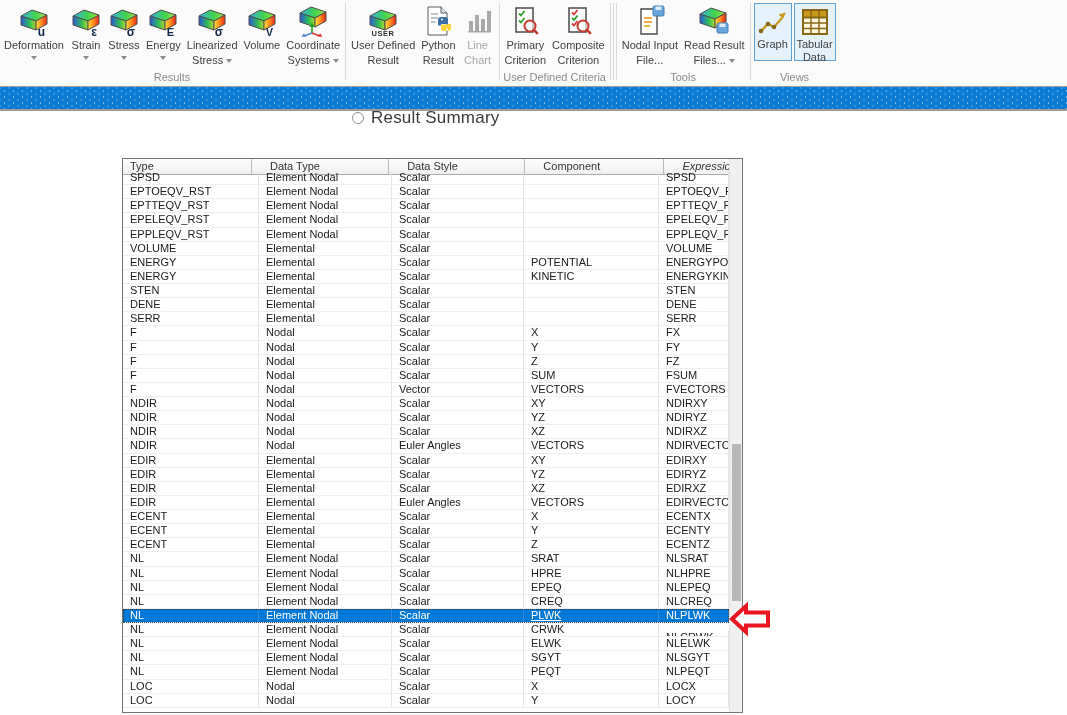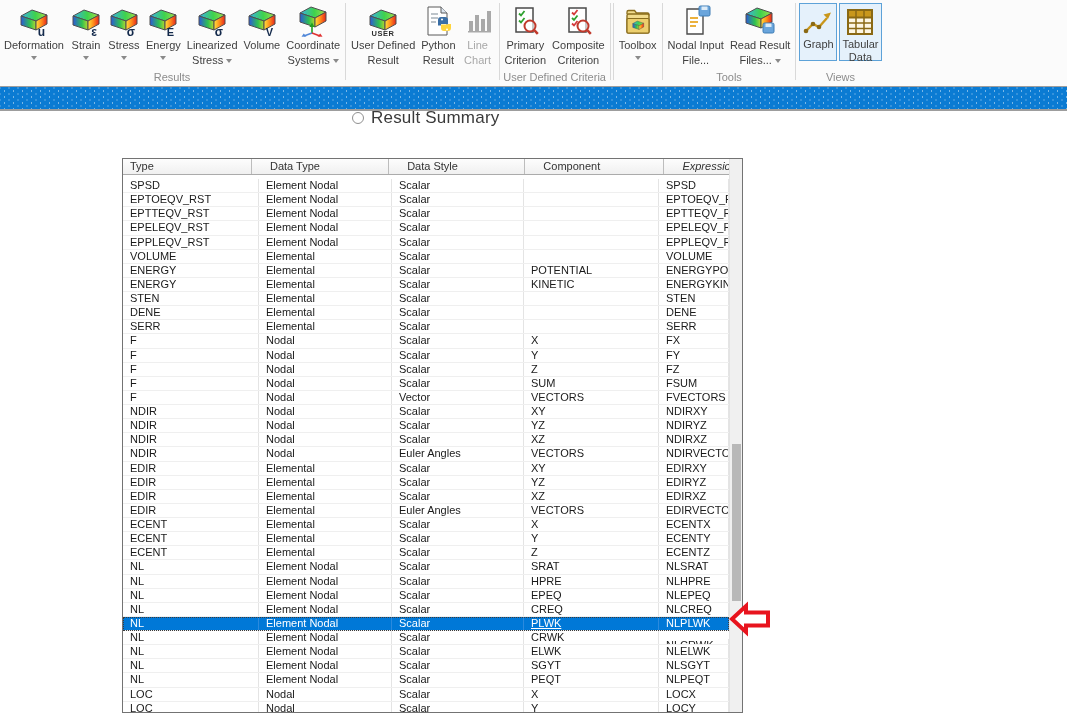--- a/index.html
+++ b/index.html
@@ -44,21 +44,21 @@
            background:#fff; margin-right:7px; }
   .heading-text { font-size:17px; color:#3a3a3a; letter-spacing:0.2px; }
 
   
   .grid { position:absolute; left:122px; top:158px; width:621px; height:555px;
           border:1px solid #737373; background:#fff; font-size:11px; color:#1a1a1a; }
   .grid-header { display:flex; height:16px; background:linear-gradient(#fdfdfd,#f0f0f0);
                  border-bottom:1px solid #ababab;gap:11px; }
   .gh-cell { border-right:1px solid #bdbdbd; padding:1px 0 0 7px; color:#333;
              white-space:nowrap; overflow:hidden; }
-  .grid-rows { position:absolute; left:0; top:20px; bottom:0; width:606px; overflow:hidden; }
+  .grid-rows { position:absolute; left:0; top:12px; bottom:0; width:606px; overflow:hidden; }
   .grow { display:flex; height:14.13px; border-bottom:1px solid #efefef; }
   .gcell { border-right:1px solid #e4e4e4; padding:0 0 0 7px; line-height:13px;
            white-space:nowrap; overflow:hidden; }
   .grow.selected { background:#0078d7; color:#fff; outline:1px dotted #3a3a3a;
                    outline-offset:-1px; }
   .grow.selected .gcell { border-right-color:#2b8ade; }
   .vscroll { position:absolute; right:0; top:0; bottom:0; width:13px; background:#f0f0f0;
              border-left:1px solid #e3e3e3; }
   .vthumb { position:absolute; left:2px; width:9px; background:#b8b8b8; }
 
@@ -262,41 +262,20 @@
               <path d="M25.2,25.2 l3.6,3.6" stroke="#c0392b" stroke-width="2.6"></path>
             </svg></div>
           <div class="rlabel">Composite</div>
           <div class="rlabel">Criterion</div>
         </div>
       </div>
       <div class="rgroup-label">User Defined Criteria</div>
     </div>
     <div class="rsep"></div>
     <div class="rsep"></div>
-    <div class="rgroup">
-      <div class="rgroup-items">
-        <div class="rbtn">
-          <div class="ricon"><svg width="32" height="32" viewBox="0 0 32 32">
-              <path d="M5,9 v-2 a1.5,1.5 0 0 1 1.5,-1.5 h6 l2,2.5 h11 a1.5,1.5 0 0 1 1.5,1.5 v1" fill="#f2dc8c" stroke="#8a6d1d" stroke-width="1.3"></path>
-              <rect x="5" y="9" width="22" height="19" rx="1.5" fill="#f2dc8c" stroke="#8a6d1d" stroke-width="1.4"></rect>
-              <rect x="5" y="13.5" width="22" height="14.5" rx="1" fill="#eccf6e" stroke="#8a6d1d" stroke-width="1.2"></rect>
-              <g transform="translate(9.5,14) scale(0.42)">
-                <g stroke="#4f4f4f" stroke-linejoin="round" stroke-width="1">
-                  <polygon points="3,11 14,5 29,10 18,16" fill="url(#gTop)"></polygon>
-                  <polygon points="3,11 18,16 18,25 3,20" fill="url(#gL)"></polygon>
-                  <polygon points="18,16 29,10 29,19 18,25" fill="url(#gR)"></polygon>
-                </g>
-              </g>
-            </svg></div>
-          <div class="rlabel">Toolbox</div>
-          <span class="chev below"></span>
-        </div>
-      </div>
-      <div class="rgroup-label"></div>
-    </div>
     <div class="rsep"></div>
     <div class="rgroup">
       <div class="rgroup-items">
         <div class="rbtn">
           <div class="ricon"><svg width="32" height="32" viewBox="0 0 32 32">
               <path d="M7,4 h12 l4,4 v21 h-16 z" fill="#fff" stroke="#4a4a4a" stroke-width="1.4"></path>
               <g stroke="#e8a31a" stroke-width="1.7">
                 <path d="M10,13 h8"></path>
                 <path d="M10,17 h8"></path>
                 <path d="M10,21 h6"></path>

